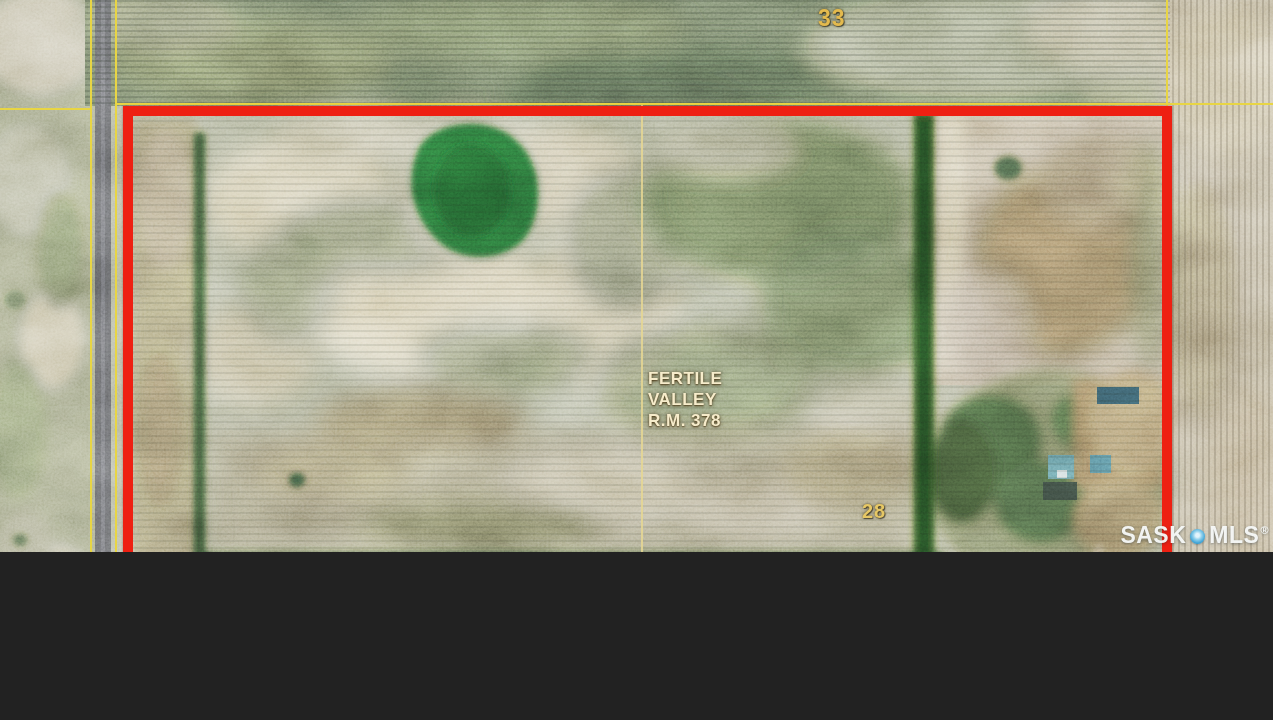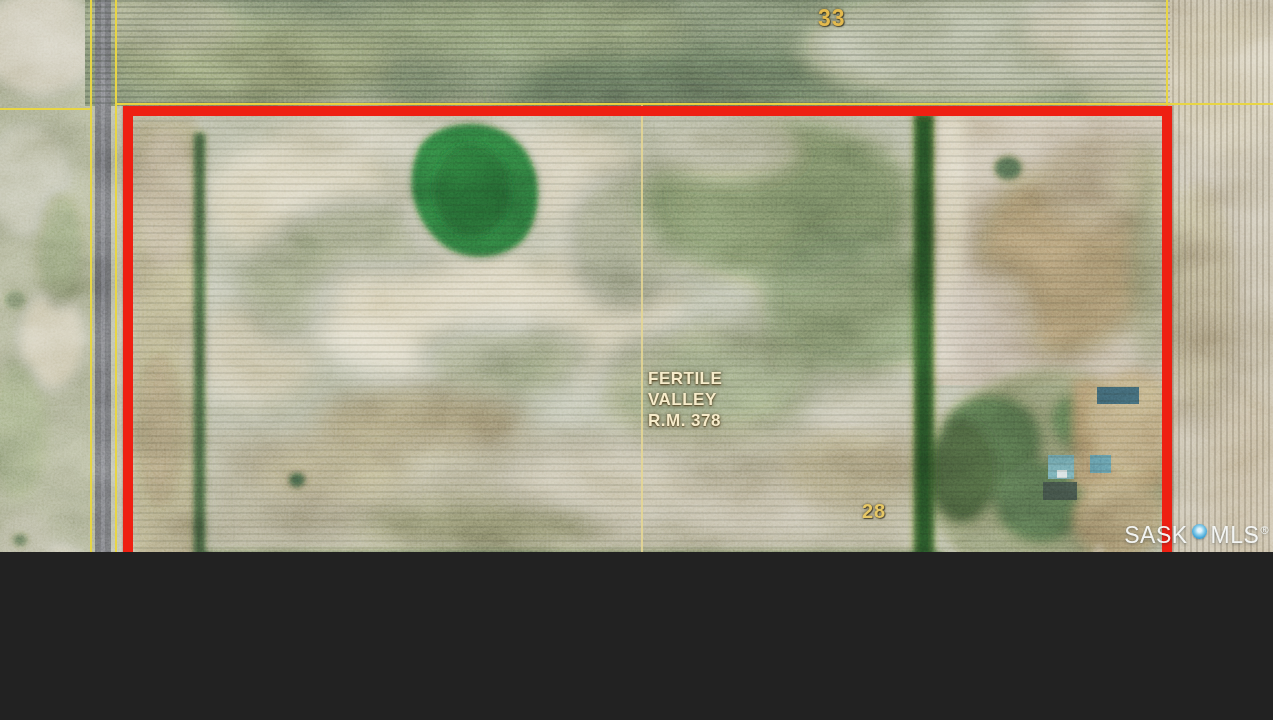--- a/index.html
+++ b/index.html
@@ -47,22 +47,22 @@
   #label-33{left:818px;top:7px;font-size:23px;}
   #label-28{left:826px;top:501px;font-size:20px;color:#e6c765;margin-left:36px;}
   #rm-label{
     position:absolute;left:648px;top:368px;width:140px;text-align:left;
     font-weight:bold;font-size:17px;line-height:21px;letter-spacing:.5px;
     color:var(--rm-cream);
     text-shadow:0 1px 2px rgba(70,50,15,.9),0 0 4px rgba(60,40,10,.6);
   }
   
   #watermark{
-    position:absolute;right:4px;bottom:3px;display:flex;align-items:flex-start;
-    font-weight:normal;font-size:23px;letter-spacing:.5px;
+    position:absolute;right:4px;bottom:3px;display:flex;align-items:center;
+    font-weight:bold;font-size:23px;letter-spacing:.5px;
     color:rgba(248,250,249,.95);
     text-shadow:0 1px 3px rgba(25,35,45,.45);
   }
   #watermark .dot{
     width:15px;height:15px;border-radius:50%;margin:2px 4px 0 4px;
     background:radial-gradient(circle at 50% 42%,#e3f4fc 0 16%,#8fd0ec 38%,var(--watermark-blue) 78%);
     box-shadow:0 1px 2px rgba(20,40,60,.35);
   }
   #watermark sup{font-size:11px;align-self:flex-start;margin-top:2px;margin-left:1px;}
 </style>

